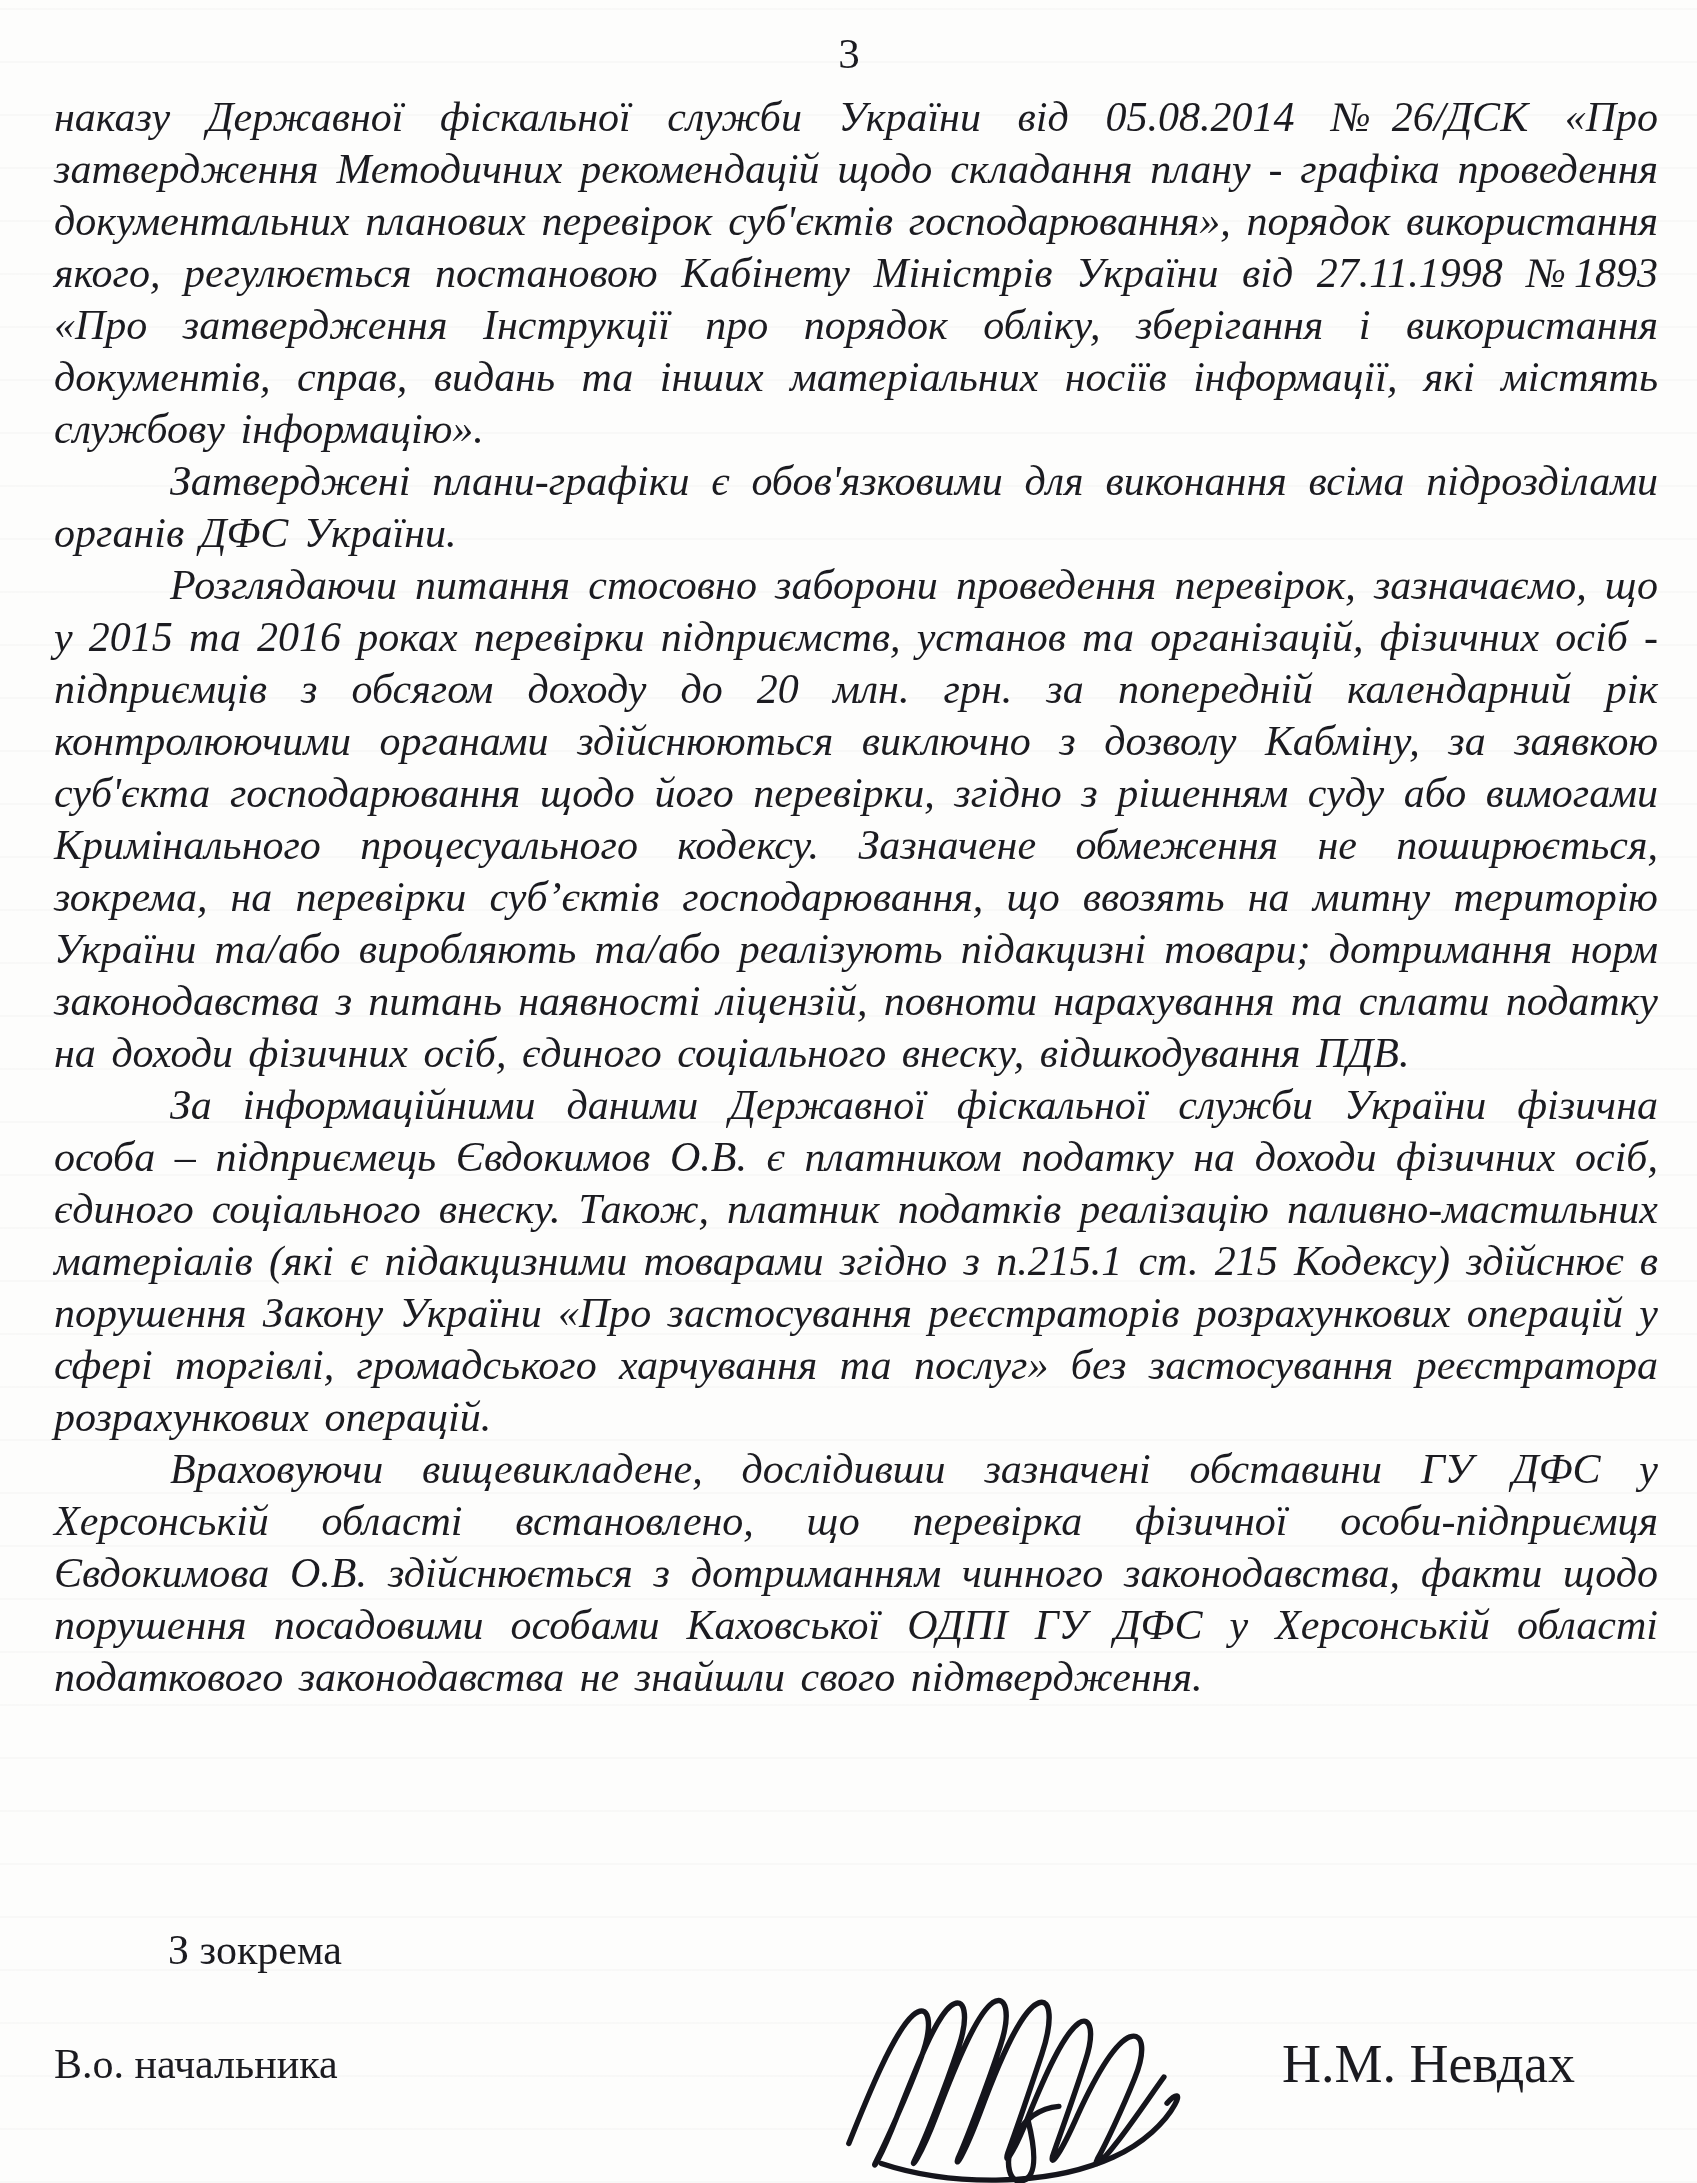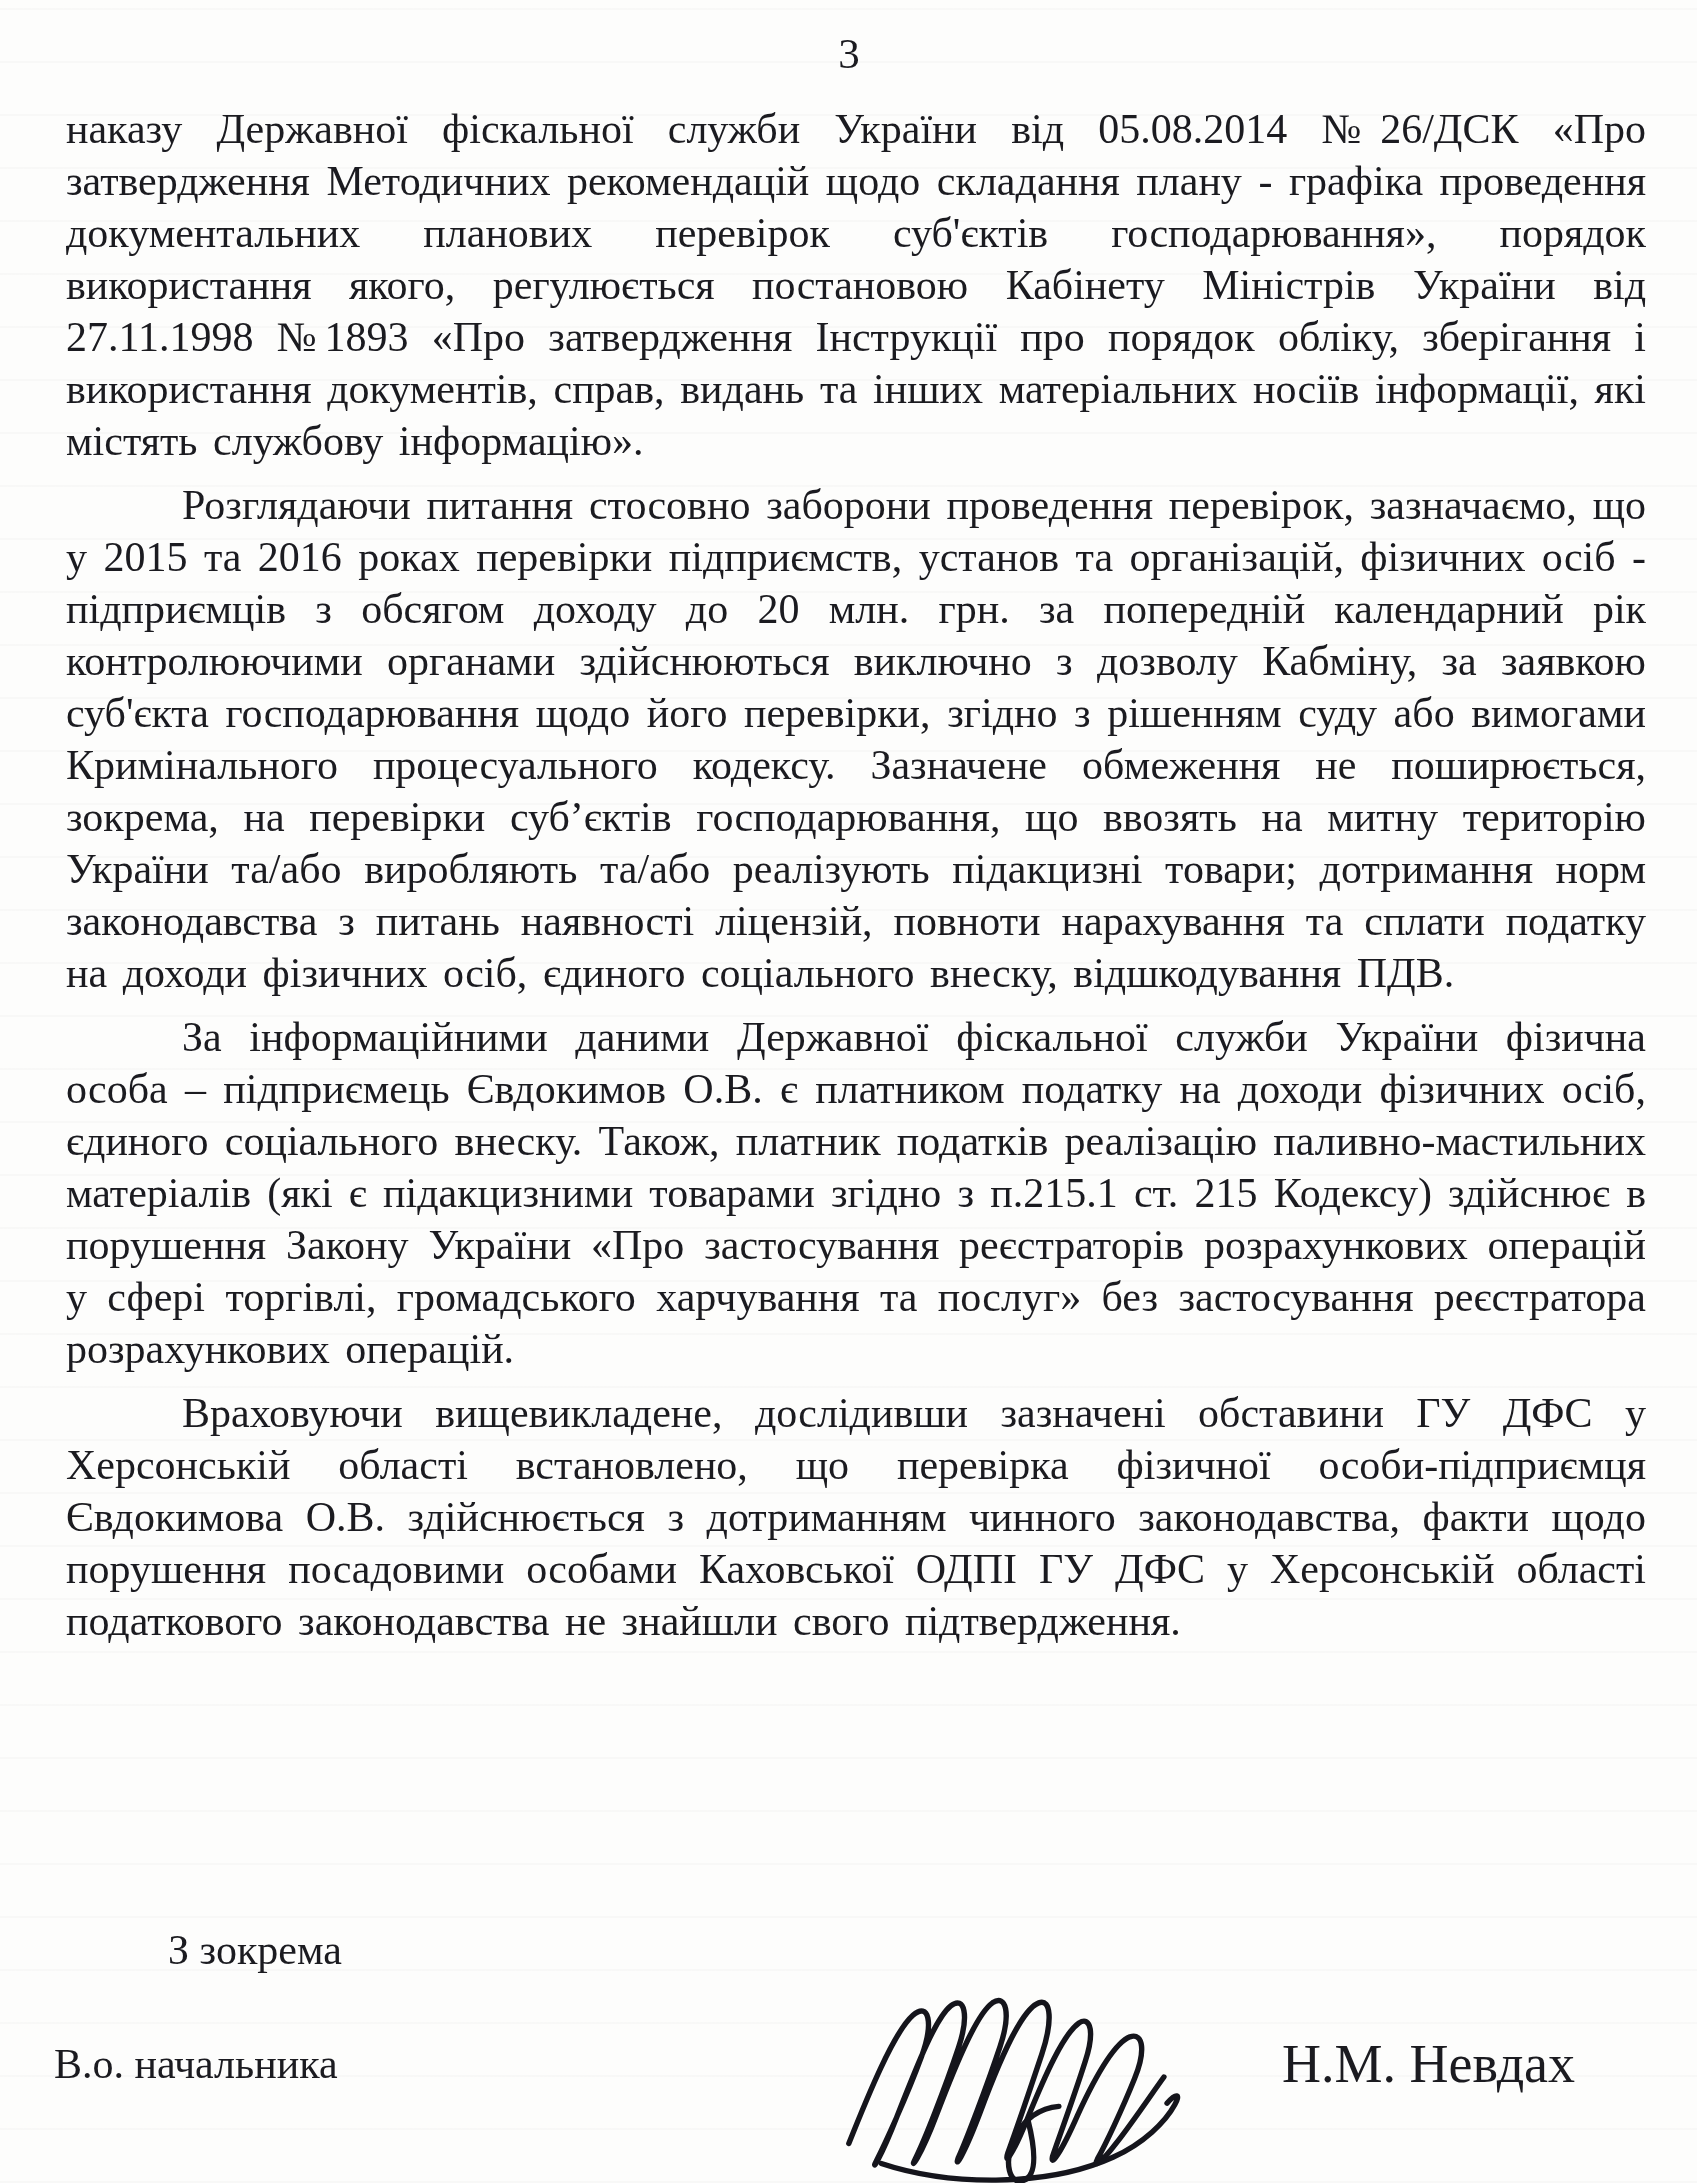--- a/index.html
+++ b/index.html
@@ -42,22 +42,23 @@
     position: absolute;
     left: 54px;
     top: 91px;
     width: 1604px;
     font-size: 42px;
     line-height: 52px;
     text-align: justify;
     word-spacing: 0.12em;
   }
   .content p {
-    margin: 12px;
+    margin: 0;
     padding: 0;
+    font-style: italic;
   }
   .content p.indent {
     text-indent: 116px;
   }
   .salutation {
     position: absolute;
     left: 168px;
     top: 1924px;
     font-size: 42px;
     line-height: 52px;
@@ -92,20 +93,21 @@
 </style>
 </head>
 <body>
 
 <div class="page">
 
   <div class="page-number">3</div>
 
   <div class="content">
     <p>наказу Державної фіскальної служби України від 05.08.2014 №26/ДСК «Про затвердження Методичних рекомендацій щодо складання плану - графіка проведення документальних планових перевірок суб'єктів господарювання», порядок використання якого, регулюється постановою Кабінету Міністрів України від 27.11.1998 №1893 «Про затвердження Інструкції про порядок обліку, зберігання і використання документів, справ, видань та інших матеріальних носіїв інформації, які містять службову інформацію».</p>
+    <p class="indent">Затверджені плани-графіки є обов'язковими для виконання всіма підрозділами органів ДФС України.</p>
     <p class="indent">Розглядаючи питання стосовно заборони проведення перевірок, зазначаємо, що у 2015 та 2016 роках перевірки підприємств, установ та організацій, фізичних осіб - підприємців з обсягом доходу до 20 млн. грн. за попередній календарний рік контролюючими органами здійснюються виключно з дозволу Кабміну, за заявкою суб'єкта господарювання щодо його перевірки, згідно з рішенням суду або вимогами Кримінального процесуального кодексу. Зазначене обмеження не поширюється, зокрема, на перевірки суб’єктів господарювання, що ввозять на митну територію України та/або виробляють та/або реалізують підакцизні товари; дотримання норм законодавства з питань наявності ліцензій, повноти нарахування та сплати податку на доходи фізичних осіб, єдиного соціального внеску, відшкодування ПДВ.</p>
     <p class="indent">За інформаційними даними Державної фіскальної служби України фізична особа – підприємець Євдокимов О.В. є платником податку на доходи фізичних осіб, єдиного соціального внеску. Також, платник податків реалізацію паливно-мастильних матеріалів (які є підакцизними товарами згідно з п.215.1 ст. 215 Кодексу) здійснює в порушення Закону України «Про застосування реєстраторів розрахункових операцій у сфері торгівлі, громадського харчування та послуг» без застосування реєстратора розрахункових операцій.</p>
     <p class="indent">Враховуючи вищевикладене, дослідивши зазначені обставини ГУ ДФС у Херсонській області встановлено, що перевірка фізичної особи-підприємця Євдокимова О.В. здійснюється з дотриманням чинного законодавства, факти щодо порушення посадовими особами Каховської ОДПІ ГУ ДФС у Херсонській області податкового законодавства не знайшли свого підтвердження.</p>
   </div>
 
   <div class="salutation">З зокрема</div>
 
   <div class="signer-title">В.о. начальника</div>
 
   <div class="signature">

